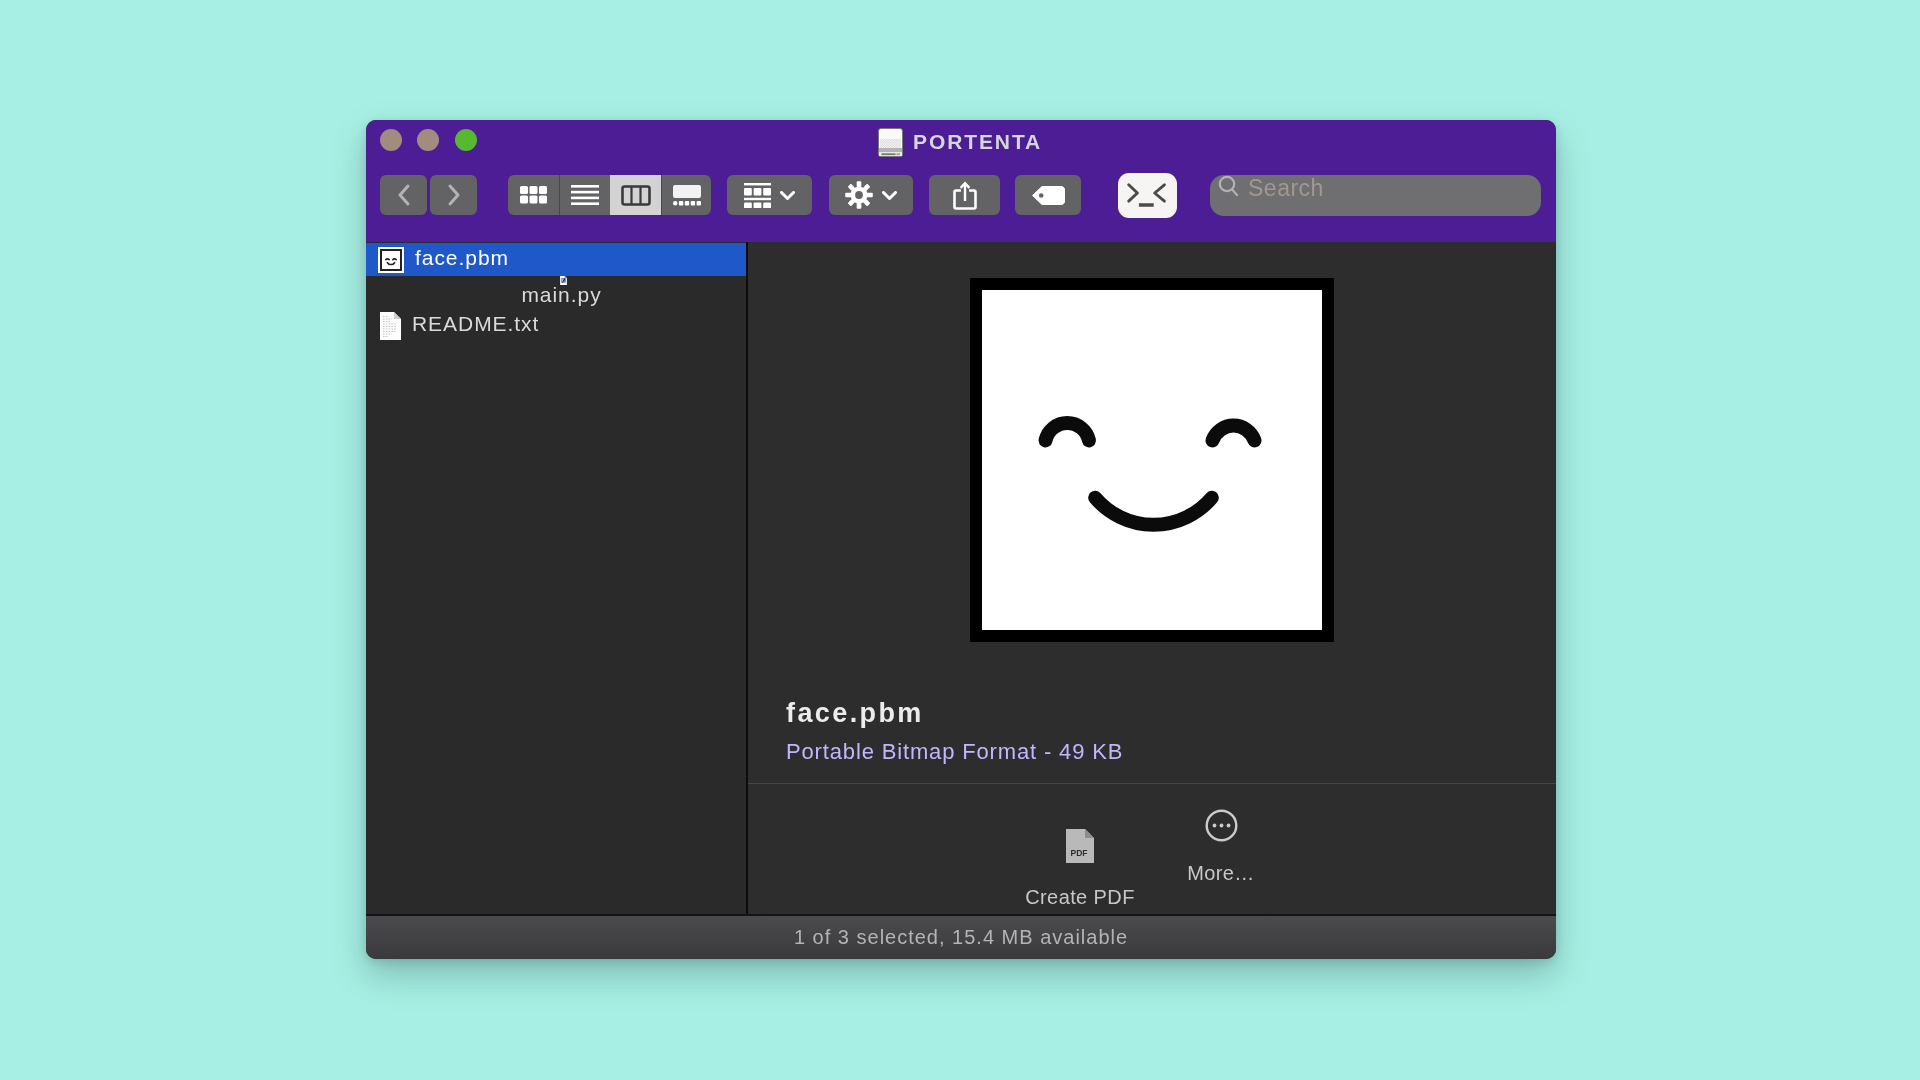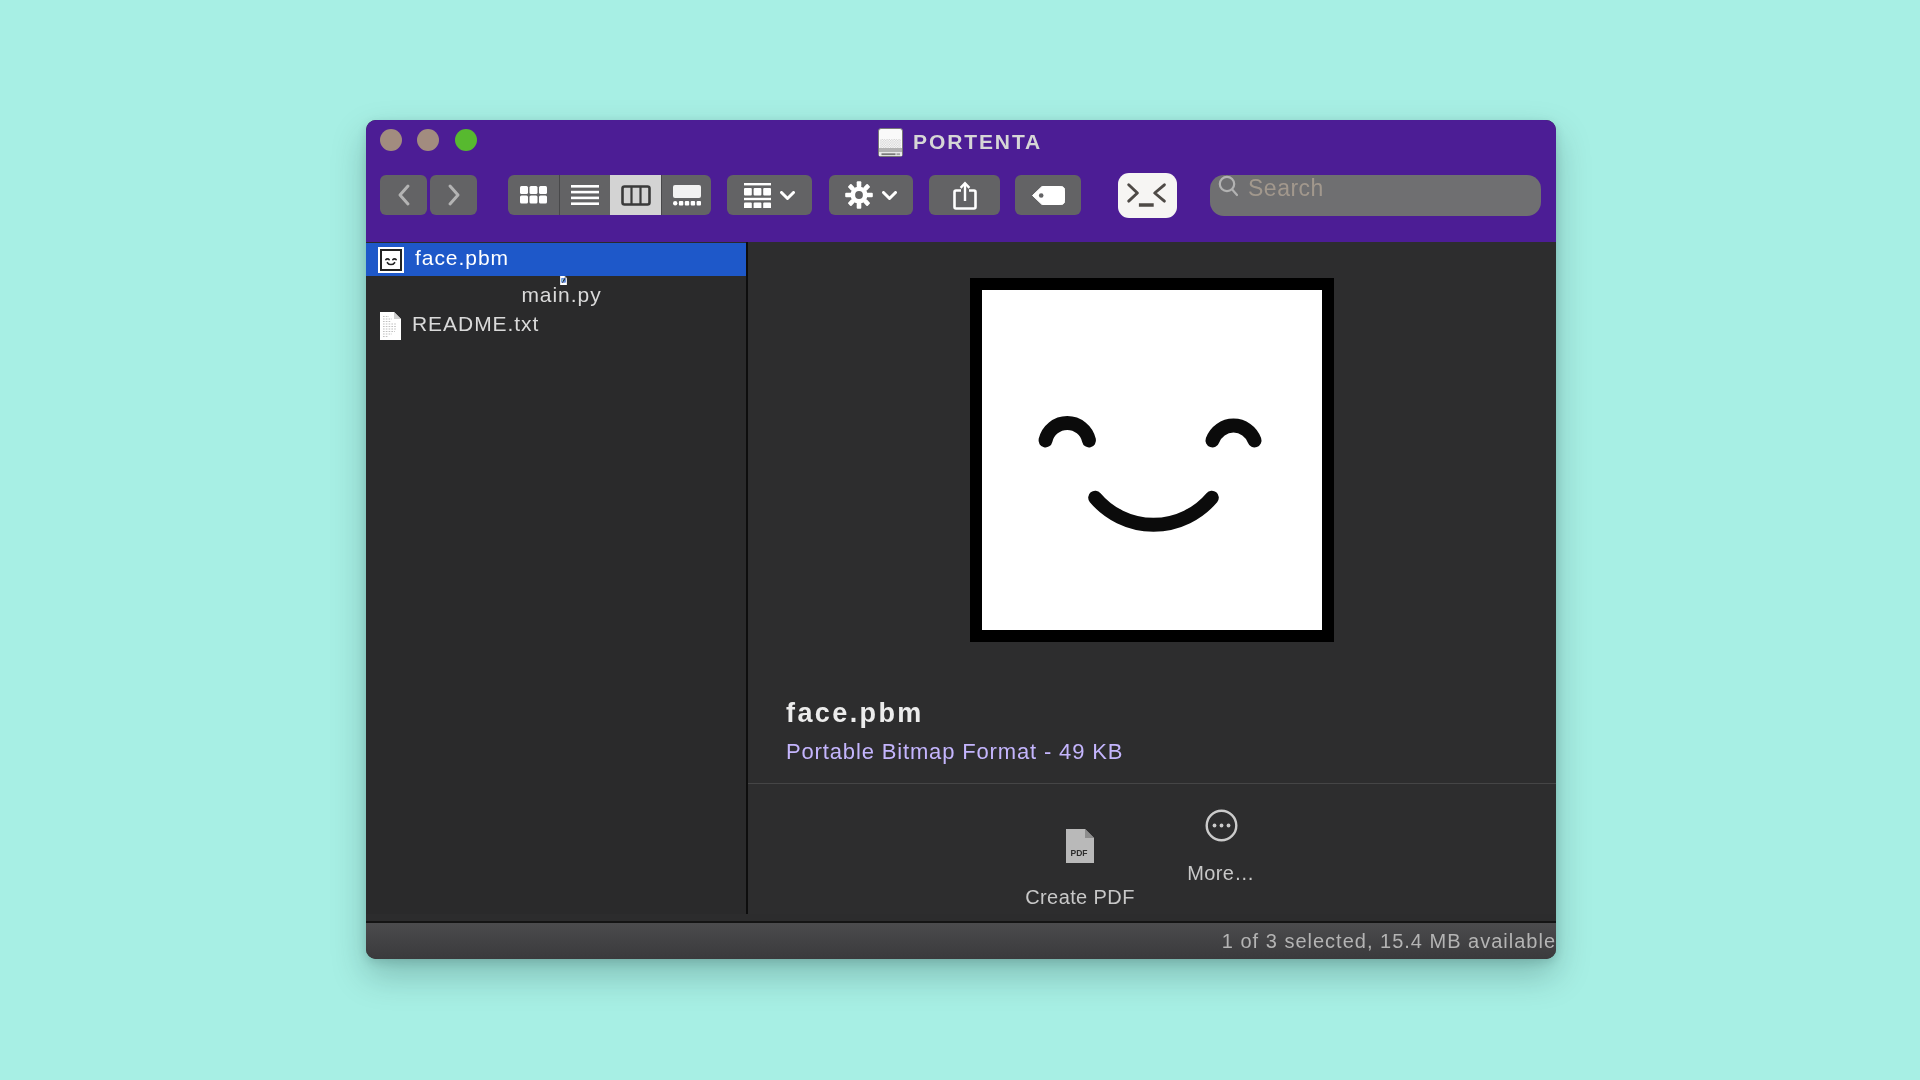--- a/index.html
+++ b/index.html
@@ -29,23 +29,23 @@
   .previewpane { position:relative; flex:1; background:#2d2d2e; }
   .row { position:absolute; left:0; width:100%; height:33px; display:flex; align-items:center; }
   .rowtxt { font-size:21px; color:#dadada; margin-left:11px; letter-spacing:0.95px; position:relative; top:-2px; }
   .imgframe { position:absolute; left:221.5px; top:36px; width:364px; height:364px;
     background:#ffffff; border:12px solid #000000; }
   .pvtitle { position:absolute; left:38px; top:456px; font-size:27px; font-weight:bold;
     color:#ececec; letter-spacing:2.4px; }
   .pvsub { position:absolute; left:38px; top:497px; font-size:22px; color:#c4b5fd; letter-spacing:0.85px; }
   .hdiv { position:absolute; left:0; top:541px; width:100%; height:1px; background:#454546; }
   .actlabel { position:absolute; top:620px; font-size:20px; color:#c8c8c8; letter-spacing:0.4px; }
-  .statusbar { position:absolute; left:0; bottom:0; width:100%; height:38px;
+  .statusbar { position:absolute; left:0; bottom:0; width:100%; height:45px;
     background:linear-gradient(#4b4b4d,#3a3a3c); border-top:2px solid #141414;
-    display:flex; align-items:center; justify-content:flex-end; }
+    display:flex; align-items:center; justify-content:center; }
   .statustxt { font-size:20px; color:#b4b4b4; letter-spacing:1.0px; }
 </style>
 </head>
 <body>
 <div class="window">
   <div class="header">
     <div class="tl tl1"></div>
       <div class="tl tl2"></div>
       <div class="tl tl3"></div>
     <div class="titlegrp">

